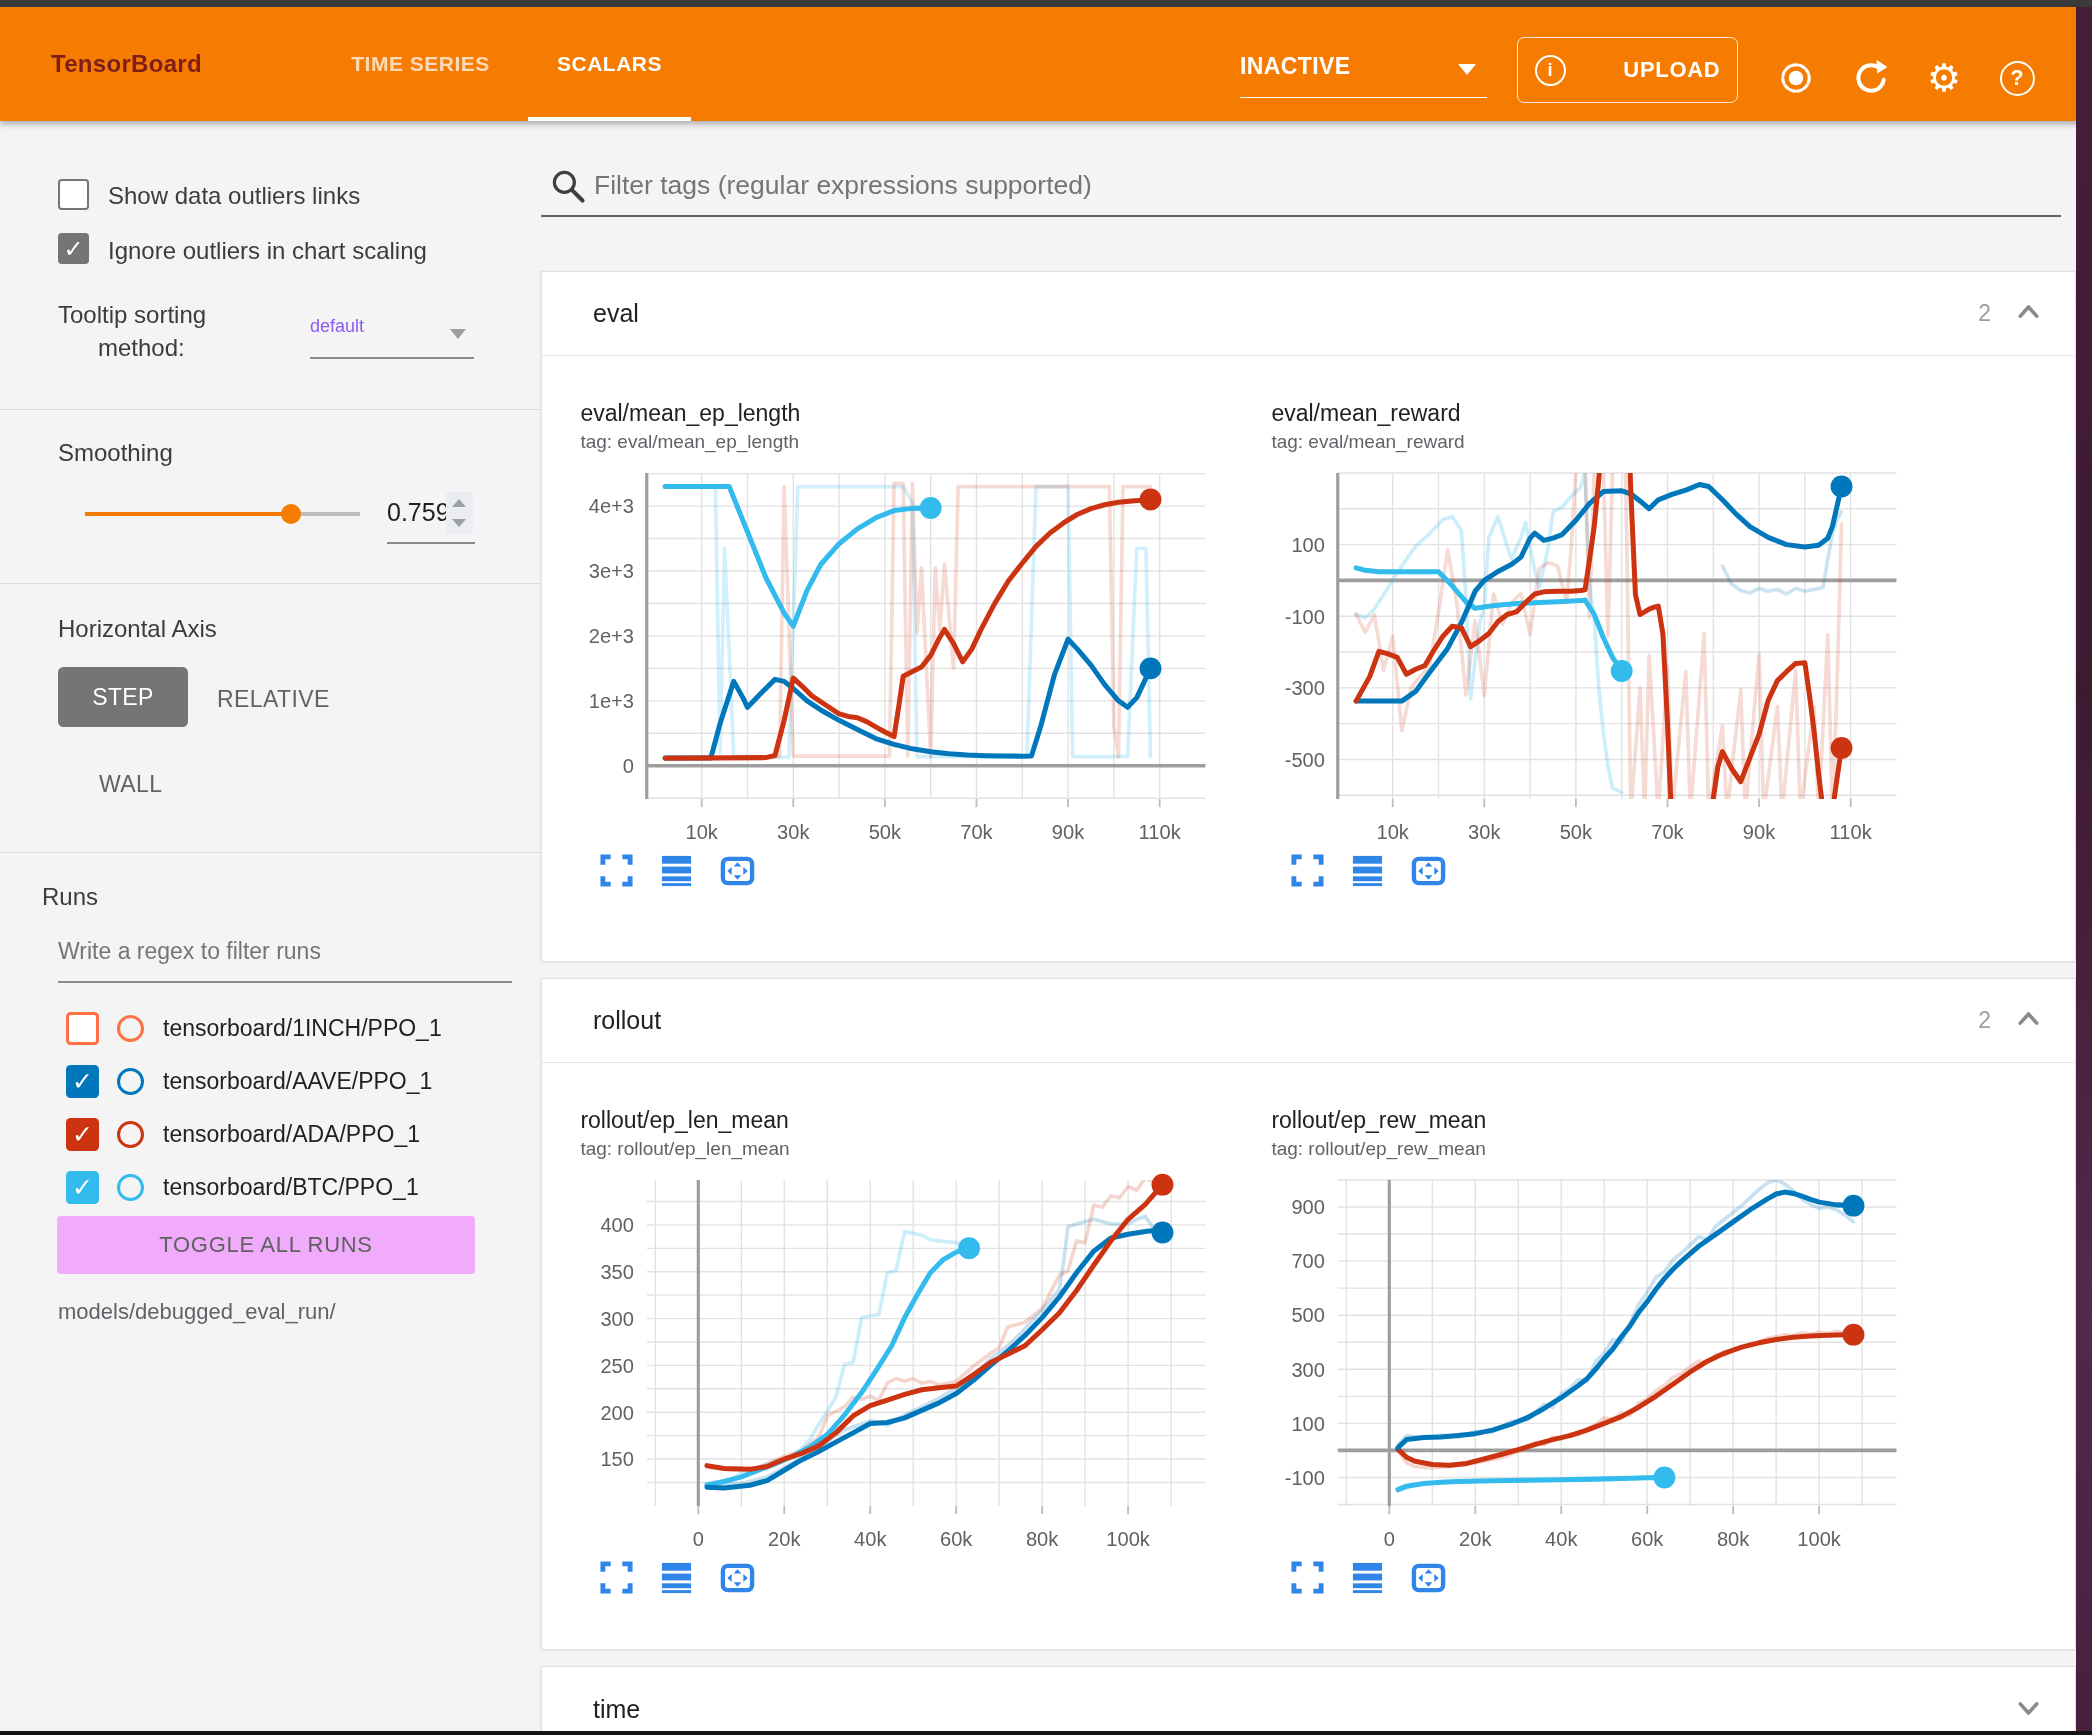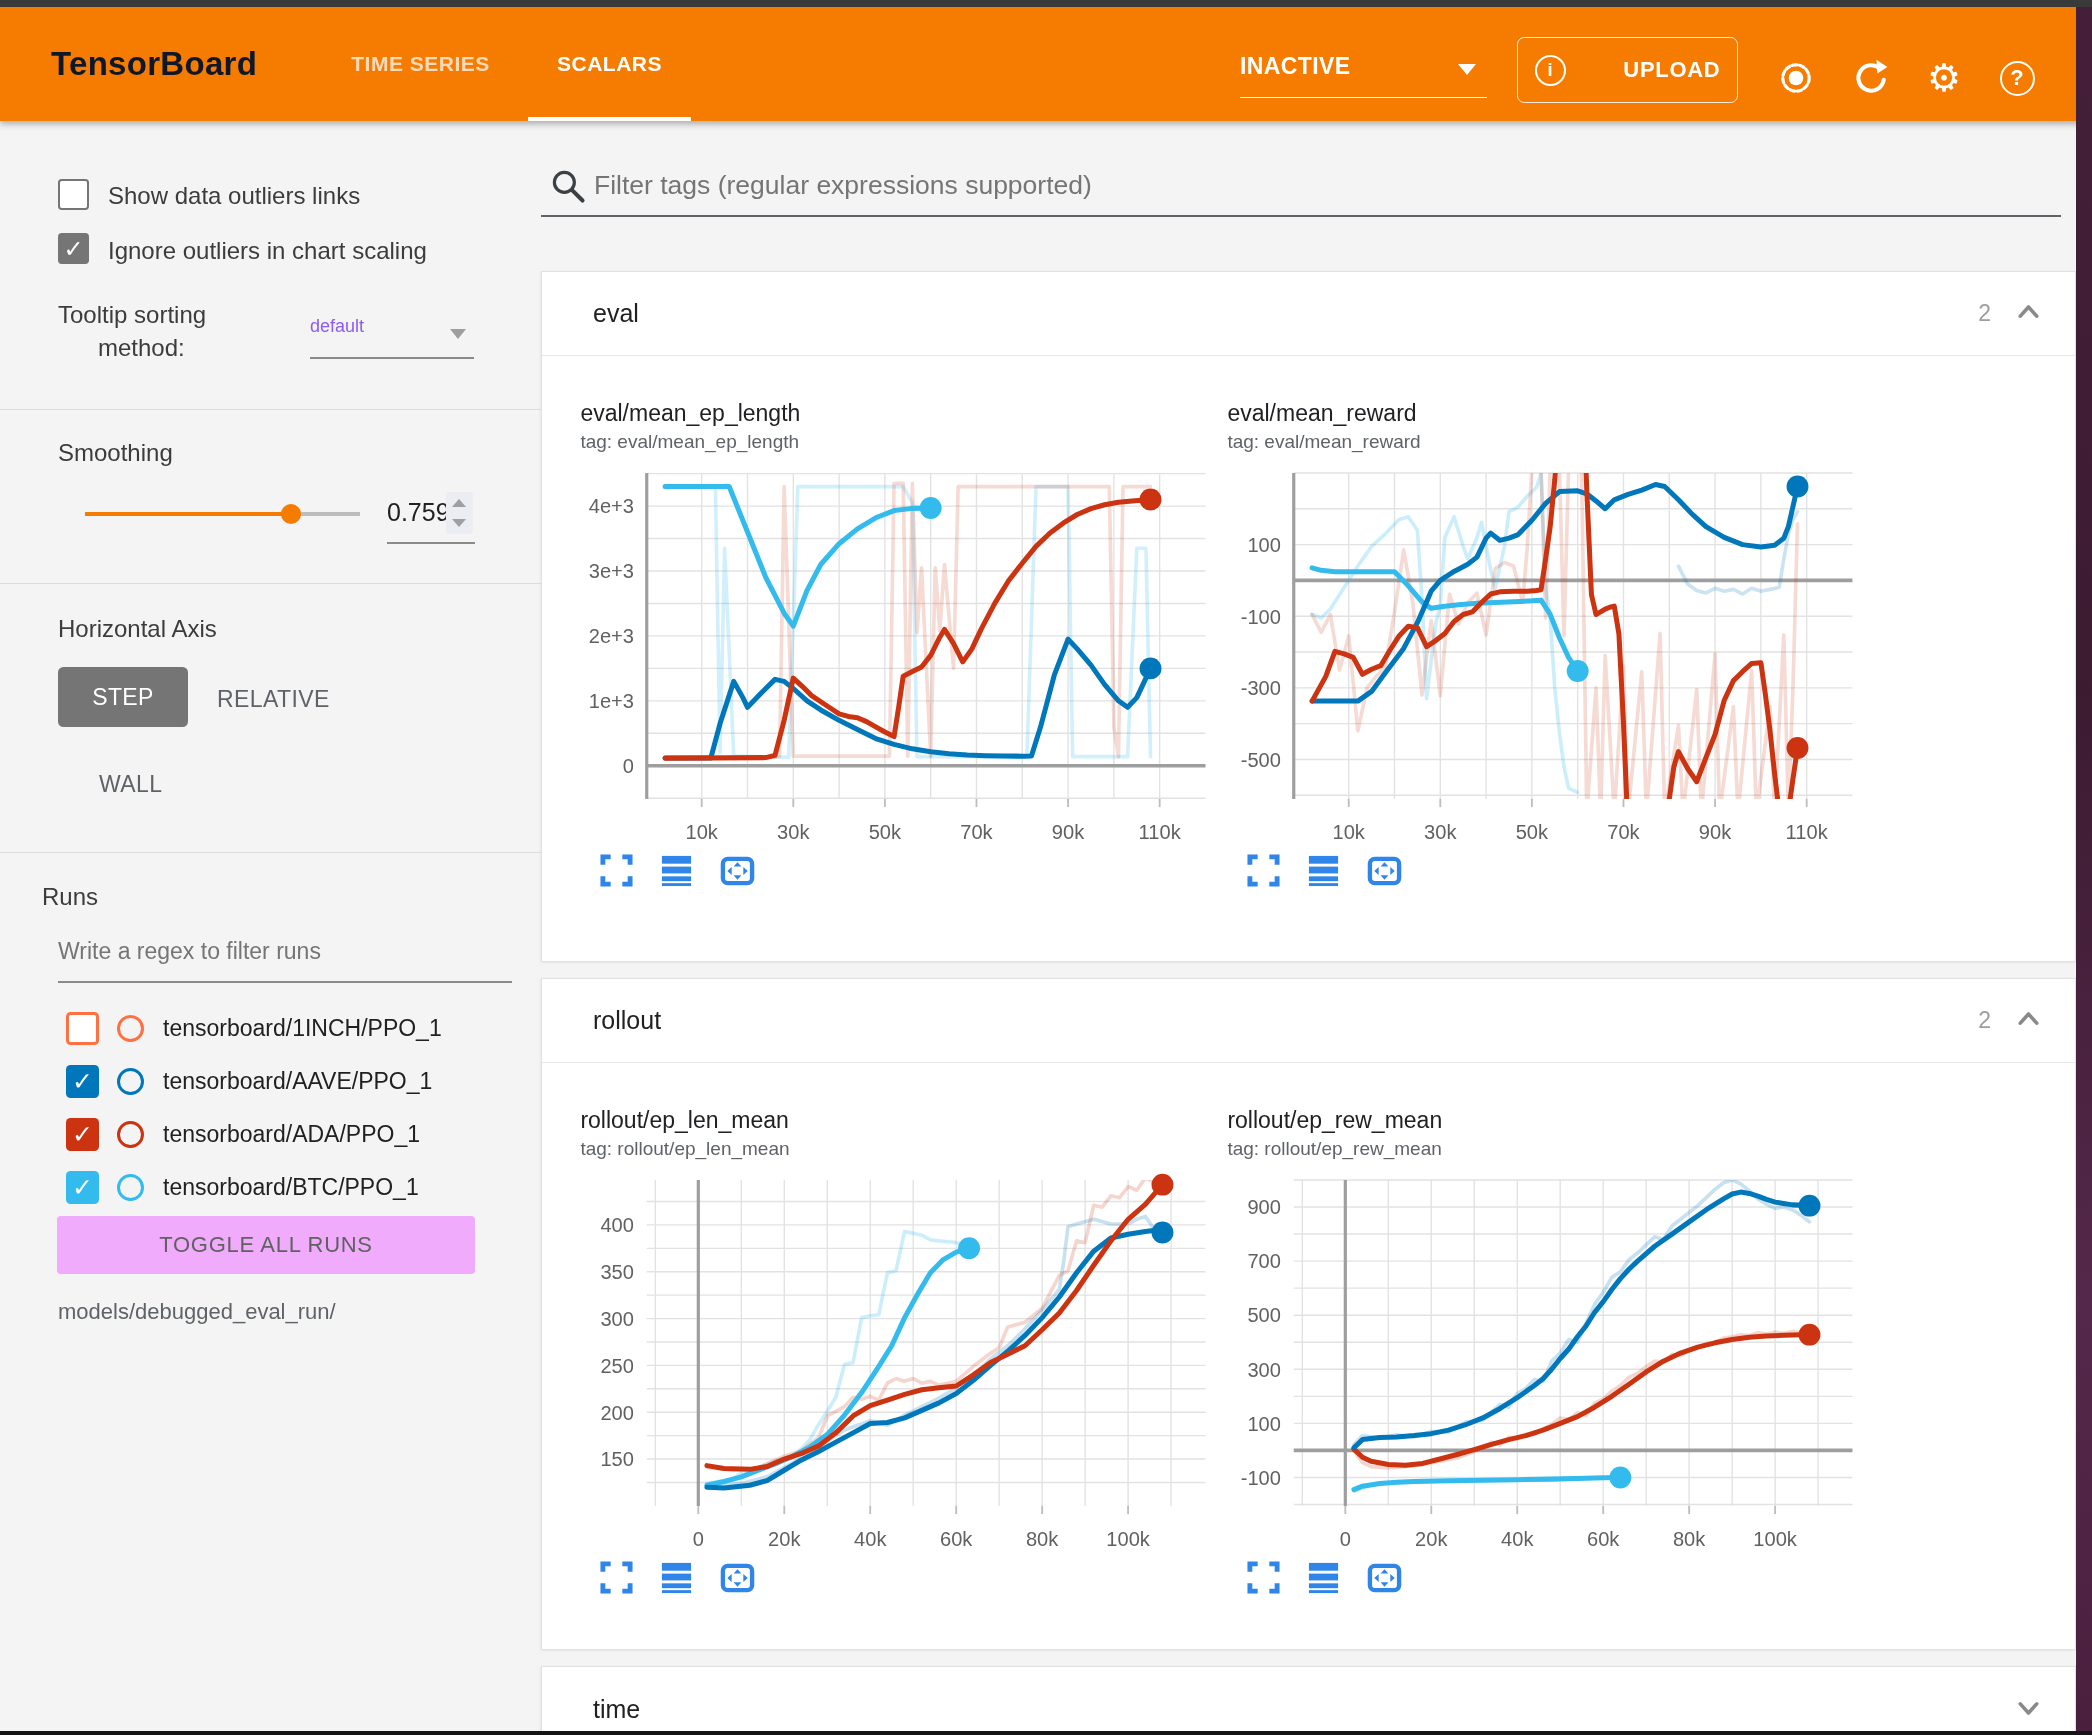--- a/index.html
+++ b/index.html
@@ -8,22 +8,22 @@
 
   
   .top-strip    { position:absolute; left:0; top:0; width:2092px; height:7.3px; background:#3a3a3a; z-index:60; }
   .bottom-strip { position:absolute; left:0; top:1731px; width:2092px; height:4.6px; background:#141414; z-index:60; }
   .desktop-strip{ position:absolute; left:2076px; top:0; width:16.4px; height:1735px; z-index:55;
                   background:linear-gradient(180deg,#451f39 0%,#3c1b31 40%,#54284a 75%,#4a1f3e 100%); }
 
   
   .app-header { position:absolute; left:0; top:7.3px; width:2086px; height:114px; background:#f57c00;
                 box-shadow:0 2.7px 6.4px rgba(0,0,0,.30); z-index:50; }
-  .logo { position:absolute; left:51px; top:0; height:114px; line-height:114px; color:#0f172a;
-          font-size:33px; font-weight:700; letter-spacing:0.3px; }
+  .logo { position:absolute; left:51px; top:0; height:114px; line-height:114px; color:#7f1d1d;
+          font-size:24px; font-weight:700; letter-spacing:0.3px; }
   .tab { position:absolute; top:0; height:114px; line-height:114px; text-align:center;
          font-size:21px; font-weight:700; letter-spacing:0.5px; color:rgba(255,255,255,.72); cursor:pointer; }
   .tab.active { color:#fff; }
   .tab.active::after { content:""; position:absolute; left:0; bottom:0; width:100%; height:4.6px; background:#fff; }
   .tab-timeseries { left:329px; width:183px; }
   .tab-scalars   { left:528px; width:163px; }
 
   .status-dd { position:absolute; left:1240px; top:41px; width:247px; height:50px; color:#fff; cursor:pointer; }
   .status-dd .val { font-size:23px; font-weight:700; letter-spacing:0.4px; line-height:37px; }
   .status-dd .caret { position:absolute; right:11px; top:15.5px; width:0; height:0;
@@ -93,21 +93,21 @@
   .filter-row input::placeholder { color:#757575; }
   .filter-uline { position:absolute; left:0; bottom:0; width:1520px; height:1.8px; background:#5f6368; }
   .search-icon { position:absolute; left:7.3px; top:1.8px; }
 
   .card { position:absolute; left:0; width:1535px; background:#fff; border:0.9px solid #e1e1e1;
           box-shadow:0 0.9px 2.7px rgba(0,0,0,.10);margin-top:27px; }
   .card-header { height:84px; display:flex; align-items:center; padding:0 31px 0 51px; cursor:pointer; }
   .card-header.with-border { border-bottom:0.9px solid #e8e8e8; }
   .card-title { flex:1; font-size:25px; color:#212121; }
   .card-count { font-size:23px; color:#9e9e9e; margin-right:22px; }
-  .charts-row { display:flex; padding:44px 0 0 25.6px; }
+  .charts-row { display:flex; padding:44px 0 0 25.6px;gap:44px; }
   .chart-block { width:647px; }
   .chart-title { margin-left:12.8px; font-size:23px; color:#202124; }
   .chart-tag   { margin-left:12.8px; margin-top:3.7px; font-size:19px; color:#5f6368; }
   .chart-svg { margin-top:9.1px; display:block; }
   .chart-tools { display:flex; gap:25.6px; margin:3.7px 0 0 31px; }
   .chart-tools .tool { width:35px; height:35px; cursor:pointer; }
 </style>
 </head>
 <body>
 

